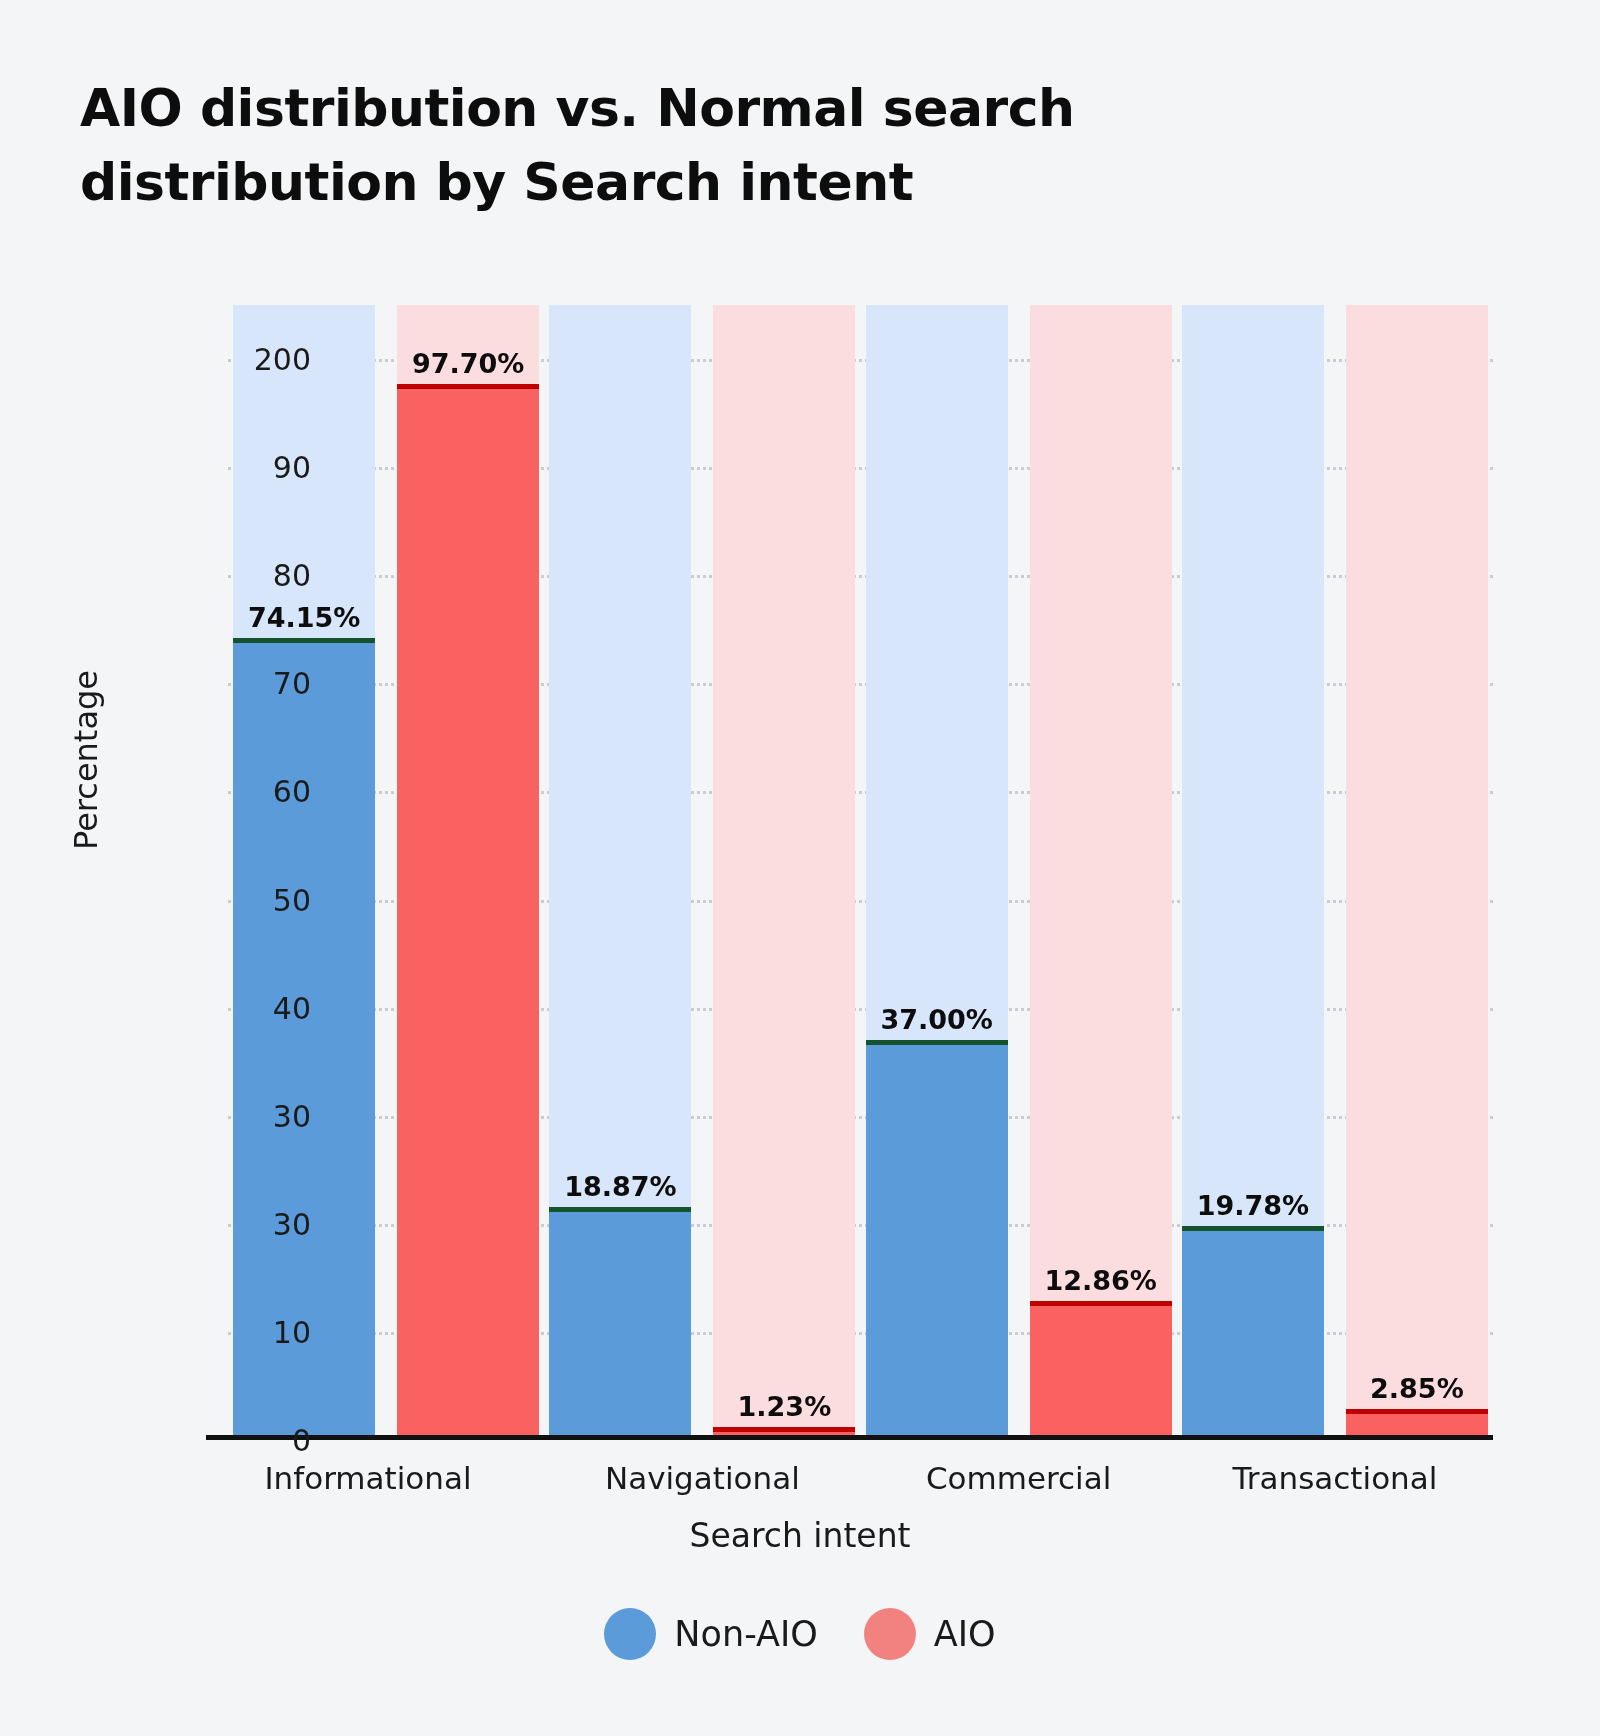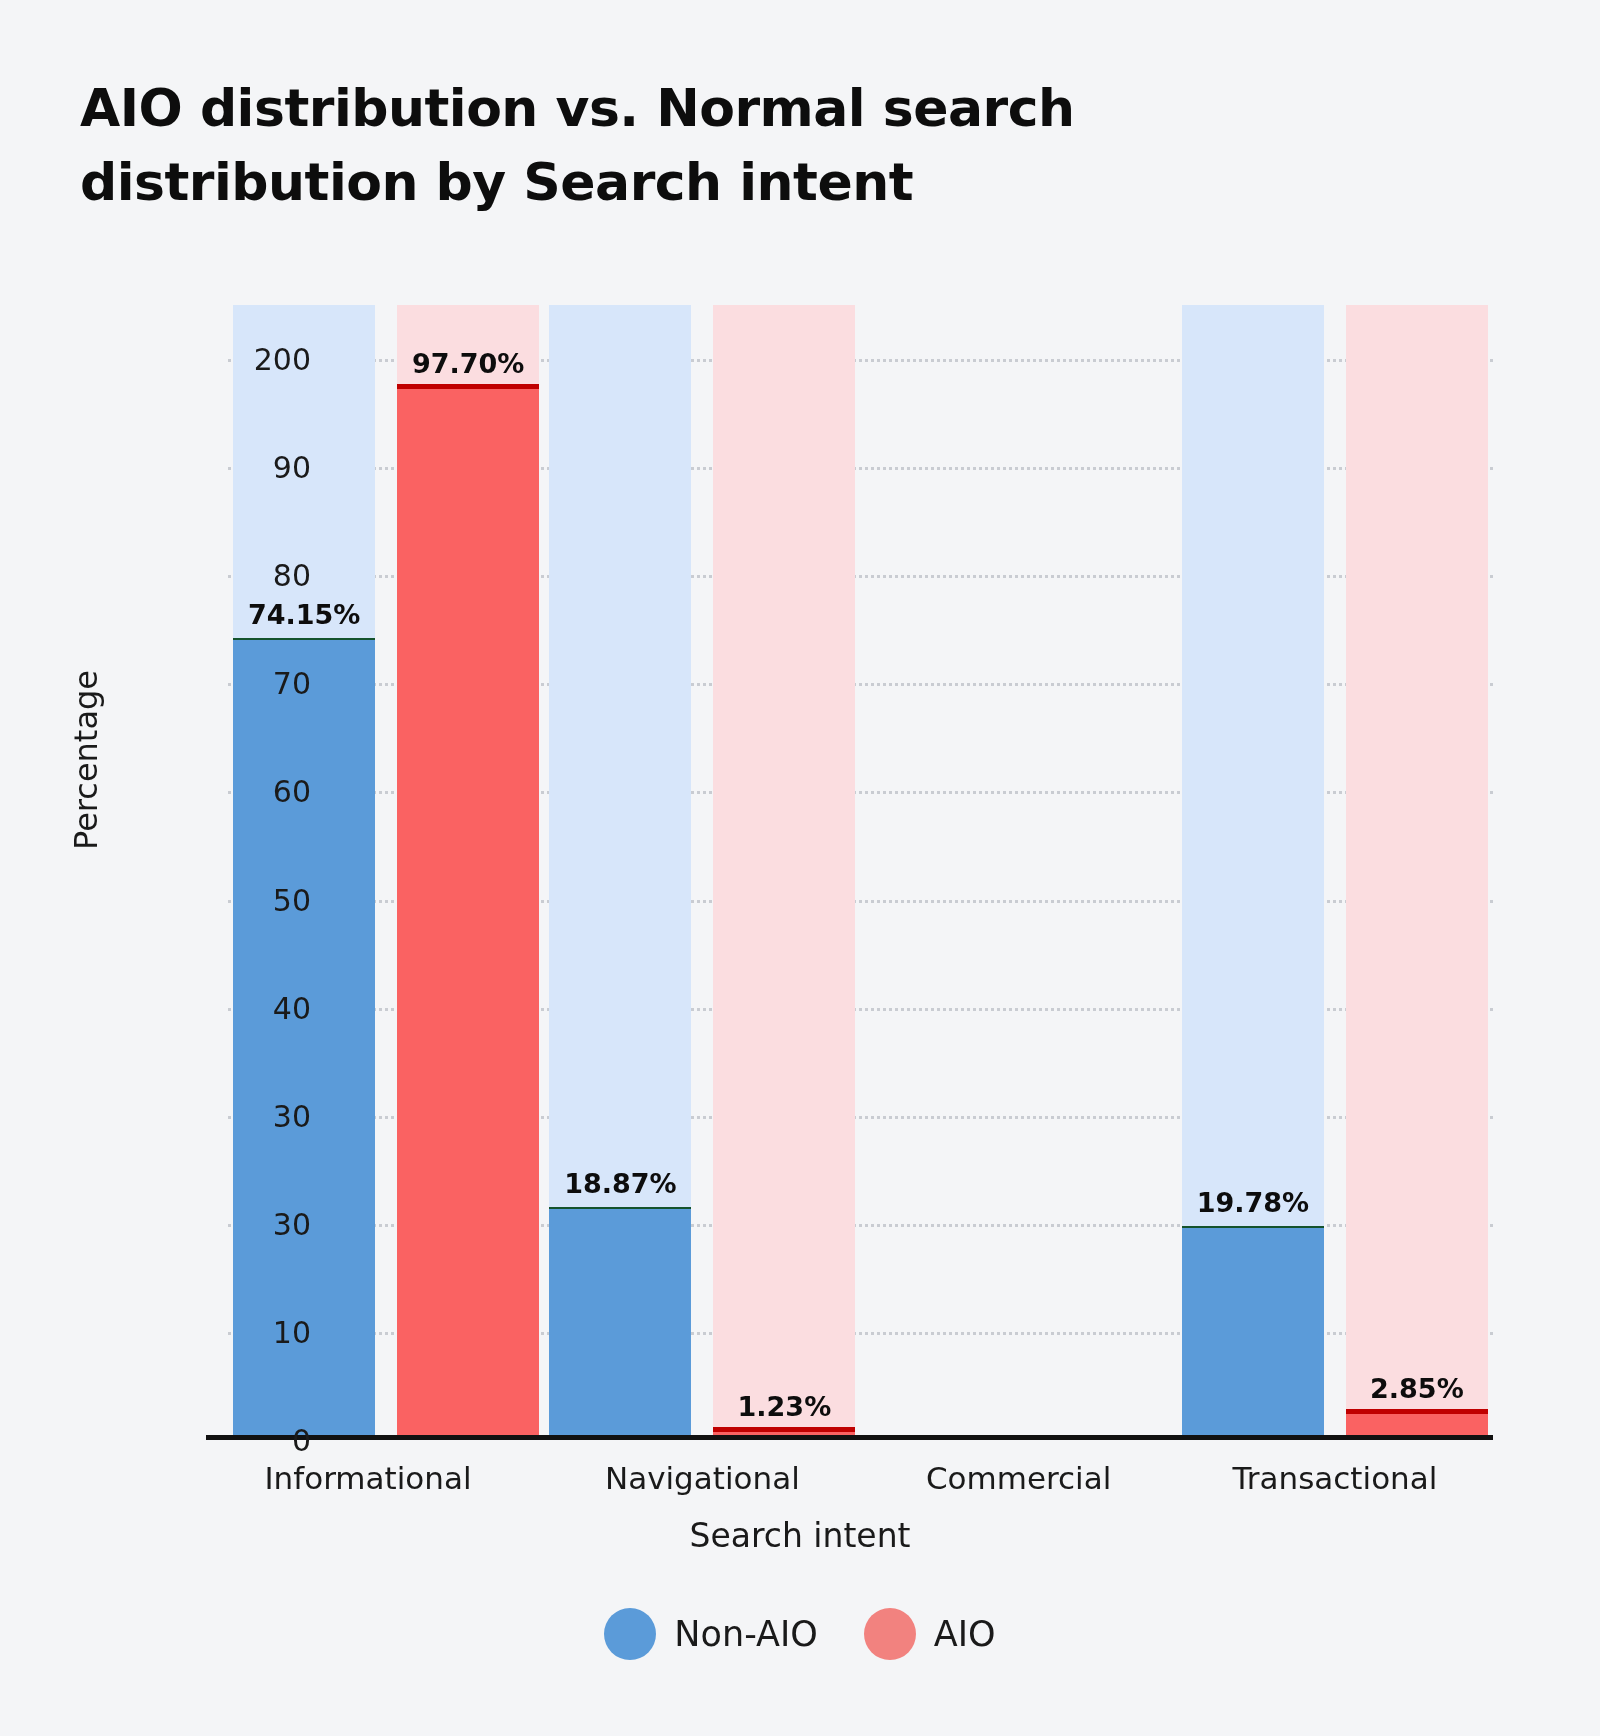--- a/index.html
+++ b/index.html
@@ -64,21 +64,21 @@
   .band-aio { background: #fbdde0; }
 
   .bar {
     position: absolute;
     bottom: 0;
     width: 142px;
     box-sizing: border-box;
   }
   .bar-nonaio {
     background: #5b9bd9;
-    border-top: 2px solid #14532d;
+    border-top: 5px solid #14532d;
   }
   .bar-aio {
     background: #fa6262;
     border-top: 5px solid #c00000;
     padding-left: 39px;
   }
   .bar-label {
     position: absolute;
     bottom: 100%;
     left: 50%;
@@ -205,20 +205,30 @@
           </div>
         </div>
         <div class="group-track" style="left: 321.375px; width: 306px;">
           <div class="track-band band-nonaio" style="left: 0px;"></div>
           <div class="bar bar-nonaio" style="left: 0px; height: 233px;">
             <div class="bar-label">18.87%</div>
           </div>
           <div class="track-band band-aio" style="left: 164px;"></div>
           <div class="bar bar-aio" style="left: 164px; height: 13.2957px;">
             <div class="bar-label">1.23%</div>
+          </div>
+        </div>
+        <div class="group-track" style="left: 637.625px; width: 306px;">
+          <div class="track-band band-nonaio" style="left: 0px;"></div>
+          <div class="bar bar-nonaio" style="left: 0px; height: 399.952px;">
+            <div class="bar-label">37.00%</div>
+          </div>
+          <div class="track-band band-aio" style="left: 164px;"></div>
+          <div class="bar bar-aio" style="left: 164px; height: 139.01px;">
+            <div class="bar-label">12.86%</div>
           </div>
         </div>
         <div class="group-track" style="left: 953.875px; width: 306px;">
           <div class="track-band band-nonaio" style="left: 0px;"></div>
           <div class="bar bar-nonaio" style="left: 0px; height: 213.812px;">
             <div class="bar-label">19.78%</div>
           </div>
           <div class="track-band band-aio" style="left: 164px;"></div>
           <div class="bar bar-aio" style="left: 164px; height: 30.8071px;">
             <div class="bar-label">2.85%</div>

